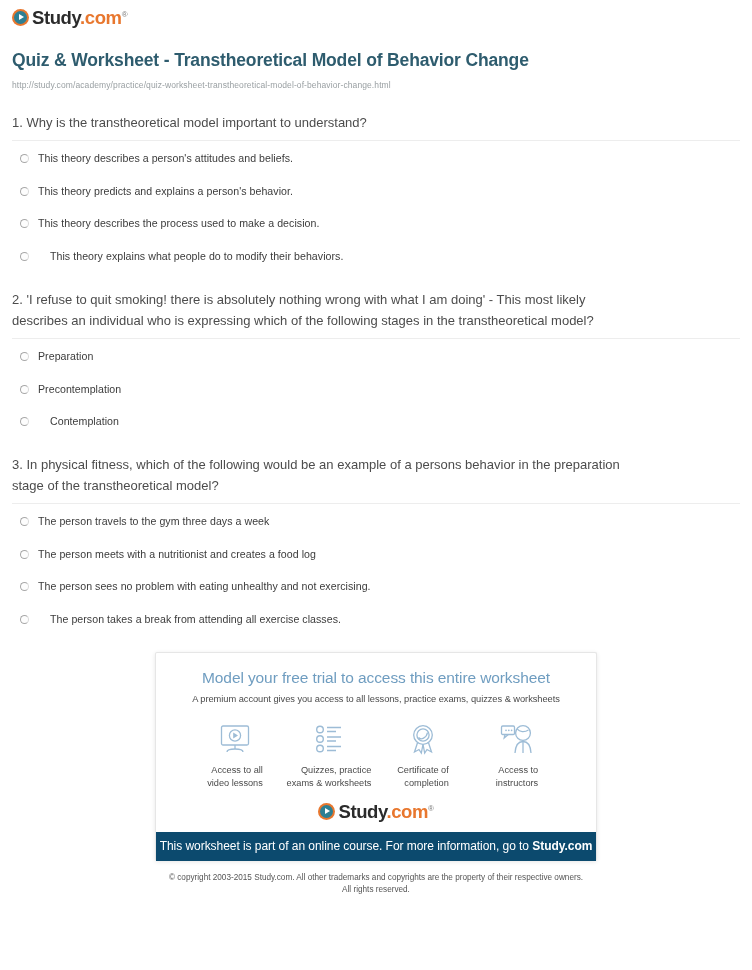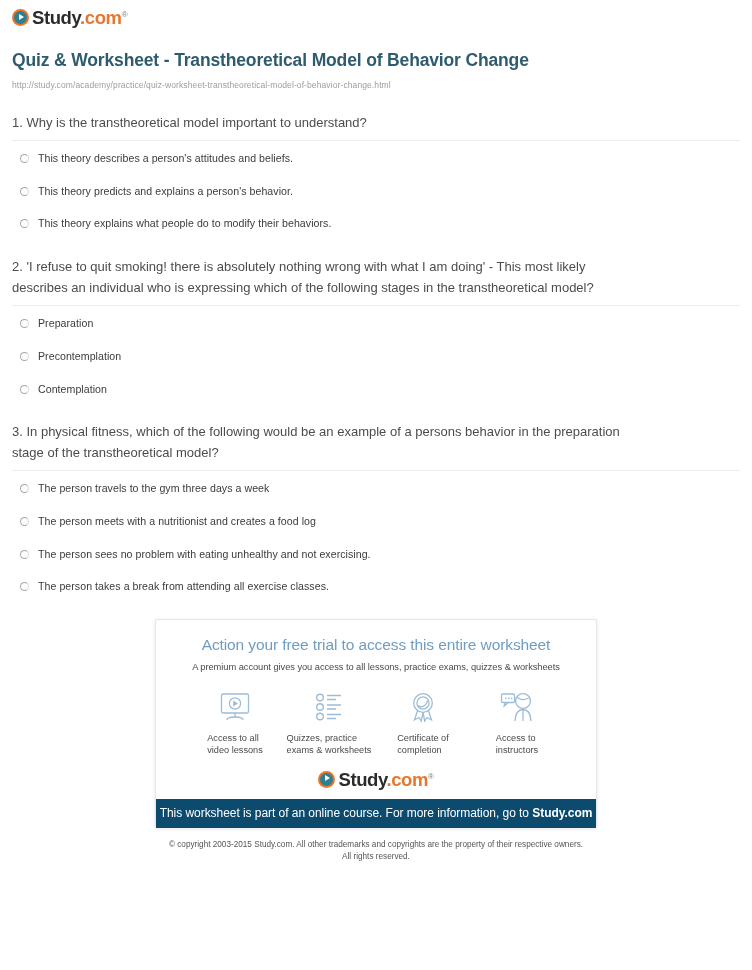--- a/index.html
+++ b/index.html
@@ -110,21 +110,21 @@
   }
 
   .options { margin: 0; padding: 0; list-style: none; }
 
   .option {
     display: flex;
     align-items: flex-start;
     margin: 0 0 20px 0;
     padding-left: 8px;
   }
-  .option:last-child { margin-bottom: 0; }
+  .option:last-child { margin-bottom: 0; gap: 12px; }
 
   .radio {
     flex: 0 0 auto;
     width: 9px;
     height: 9px;
     margin-top: 2px;
     margin-right: 9px;
     border-radius: 50%;
     border: 1px solid #a8a8a8;
     border-right-color: #d8d8d8;
@@ -182,21 +182,21 @@
     display: flex;
     flex-direction: column;
     align-items: center;
   }
   .feature-icon { height: 38px; display: flex; align-items: center; justify-content: center; }
   .feature-label {
     margin-top: 6px;
     font-size: 9.2px;
     line-height: 1.35;
     color: #4a4a4a;
-    text-align: left;
+    text-align: right;
   }
 
   .promo-logo-row {
     margin-top: 14px;
     padding-bottom: 10px;
     display: flex;
     justify-content: center;
   }
   .promo-bar {
     background: #0c4a6e;
@@ -241,20 +241,24 @@
         <li class="option">
           <span class="radio"></span>
           <span class="option-label">This theory describes a person's attitudes and beliefs.</span>
         </li>
         <li class="option">
           <span class="radio"></span>
           <span class="option-label">This theory predicts and explains a person's behavior.</span>
         </li>
         <li class="option">
           <span class="radio"></span>
+          <span class="option-label">This theory describes the process used to make a decision.</span>
+        </li>
+        <li class="option">
+          <span class="radio"></span>
           <span class="option-label">This theory explains what people do to modify their behaviors.</span>
         </li>
       </ul>
       <div class="gap-after"></div>
     </div>
 
     <div class="question-block">
       <div class="question-text">2. 'I refuse to quit smoking! there is absolutely nothing wrong with what I am doing' - This most likely describes an individual who is expressing which of the following stages in the transtheoretical model?</div>
       <div class="q-divider"></div>
       <ul class="options">
@@ -295,21 +299,21 @@
           <span class="option-label">The person takes a break from attending all exercise classes.</span>
         </li>
       </ul>
     </div>
 
   </div>
 
   <div class="promo-wrap">
     <div class="promo-card">
 
-      <div class="promo-title">Action your free trial to access this entire worksheet</div>
+      <div class="promo-title">Model your free trial to access this entire worksheet</div>
       <div class="promo-sub">A premium account gives you access to all lessons, practice exams, quizzes &amp; worksheets</div>
 
       <div class="features">
 
         <div class="feature">
           <div class="feature-icon">
             <svg width="36" height="32" viewBox="0 0 36 32" fill="none" stroke="#9dbcd6" stroke-width="1.3">
               <rect x="4.5" y="3" width="27" height="19" rx="1.5"></rect>
               <circle cx="18" cy="12.5" r="5.6"></circle>
               <path d="M16.2 9.6 L21 12.5 L16.2 15.4 Z" fill="#9dbcd6" stroke="none"></path>

